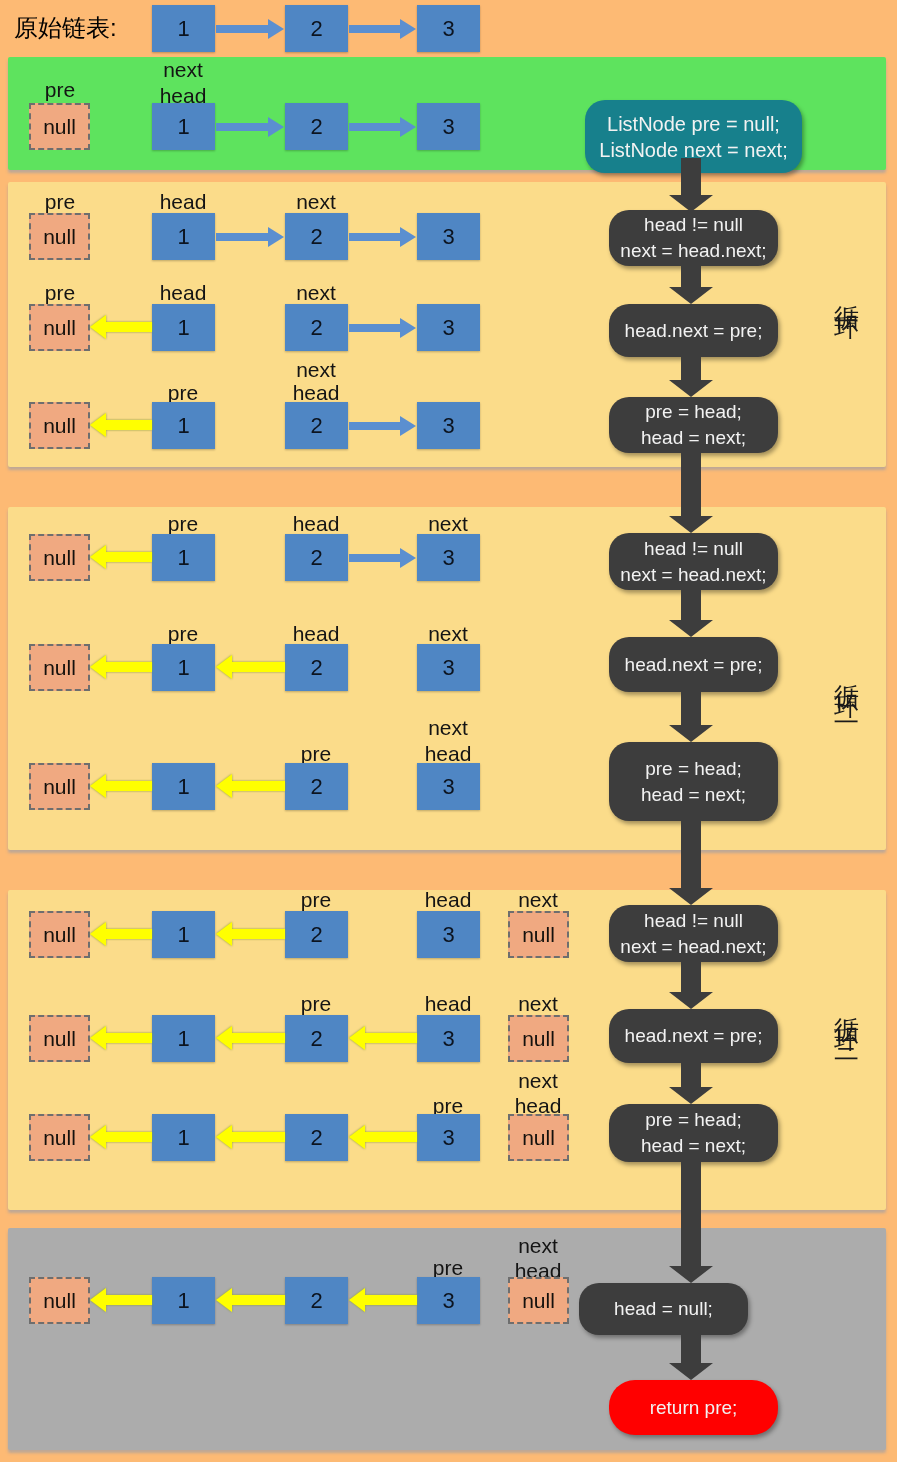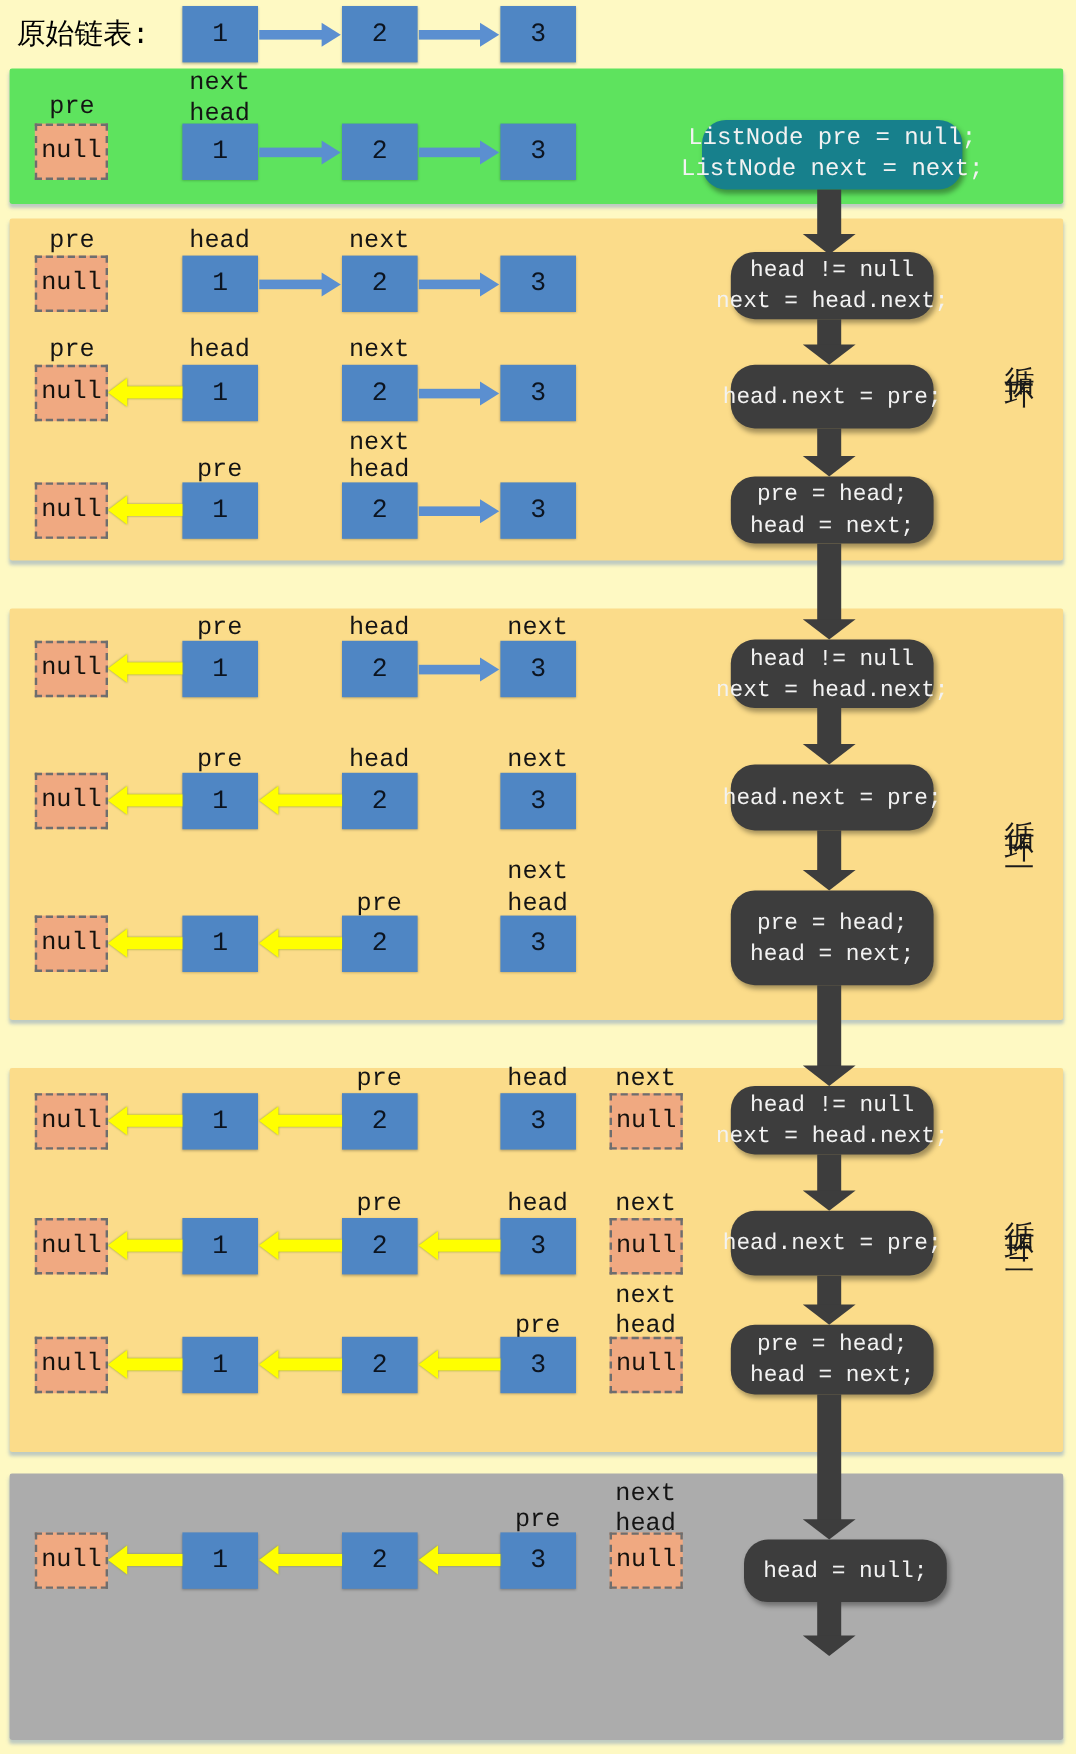--- a/index.html
+++ b/index.html
@@ -1,17 +1,17 @@
 <!DOCTYPE html>
 <html><head>
 <meta charset="utf-8">
 <style>
   html,body{margin:0;padding:0;background:#fff;}
-  #page{position:relative;width:897px;height:1462px;background:#fef9c3;overflow:hidden;
-        font-family:Liberation Mono, monospace;}
+  #page{position:relative;width:897px;height:1462px;background:#fdba74;overflow:hidden;
+        font-family:Liberation Sans, sans-serif;}
   .abs{position:absolute;}
   .section{position:absolute;left:8px;width:878px;border-radius:2px;
            box-shadow:0 3px 3px rgba(110,145,190,.45);}
   .sec-green{background:#5ee35e;}
   .sec-yellow{background:#fbdc8a;}
   .sec-gray{background:#acacac;}
   .node{width:63px;height:47px;background:#4f86c4;display:flex;align-items:center;justify-content:center;
         font-size:22px;color:#0c1420;box-shadow:0 1px 2px rgba(0,0,0,.25);}
   .nullbox{width:61px;height:47px;background:#f0a981;border:2px dashed #6e6e6e;box-sizing:border-box;
            display:flex;align-items:center;justify-content:center;font-size:21px;color:#14110d;}
@@ -82,21 +82,21 @@
       <span>3</span>
     </div>
   <div class="barrow abs" style="left:216px;top:117px;width:68px;">
       <i class="shaft"></i>
       <i class="tip"></i>
     </div>
   <div class="barrow abs" style="left:349px;top:117px;width:67px;">
       <i class="shaft"></i>
       <i class="tip"></i>
     </div>
-  <div class="code teal abs" style="left:585px;top:100px;width:217px;height:58px;">
+  <div class="code teal abs" style="left:585px;top:100px;width:217px;height:73px;">
     <div class="cl">ListNode pre = null;</div>
     <div class="cl">ListNode next = next;</div>
   </div>
 
   <div class="section sec-yellow" style="top:182px;height:285px;"></div>
 
   <div class="lbl abs" style="left:60px;top:190px;">pre</div>
   <div class="lbl abs" style="left:183px;top:190px;">head</div>
   <div class="lbl abs" style="left:316px;top:190px;">next</div>
   <div class="nullbox abs" style="left:29px;top:213px;">
@@ -396,23 +396,26 @@
       <i class="tip"></i>
     </div>
   <div class="yarrow abs" style="left:216px;top:1288px;width:69px;">
       <i class="shaft"></i>
       <i class="tip"></i>
     </div>
   <div class="yarrow abs" style="left:349px;top:1288px;width:68px;">
       <i class="shaft"></i>
       <i class="tip"></i>
     </div>
-  <div class="code abs" style="left:620px;top:1283px;width:169px;height:52px;">
+  <div class="code abs" style="left:579px;top:1283px;width:169px;height:52px;">
     <div class="cl">head = null;</div>
   </div>
+  <div class="code red abs" style="left:609px;top:1380px;width:169px;height:55px;">
+    <div class="cl">return pre;</div>
+  </div>
 
   <div class="varrow abs" style="left:669px;top:158px;height:54px;">
       <i class="shaft"></i>
       <i class="tip"></i>
     </div>
   <div class="varrow abs" style="left:669px;top:266px;height:38px;">
       <i class="shaft"></i>
       <i class="tip"></i>
     </div>
   <div class="varrow abs" style="left:669px;top:357px;height:40px;">

